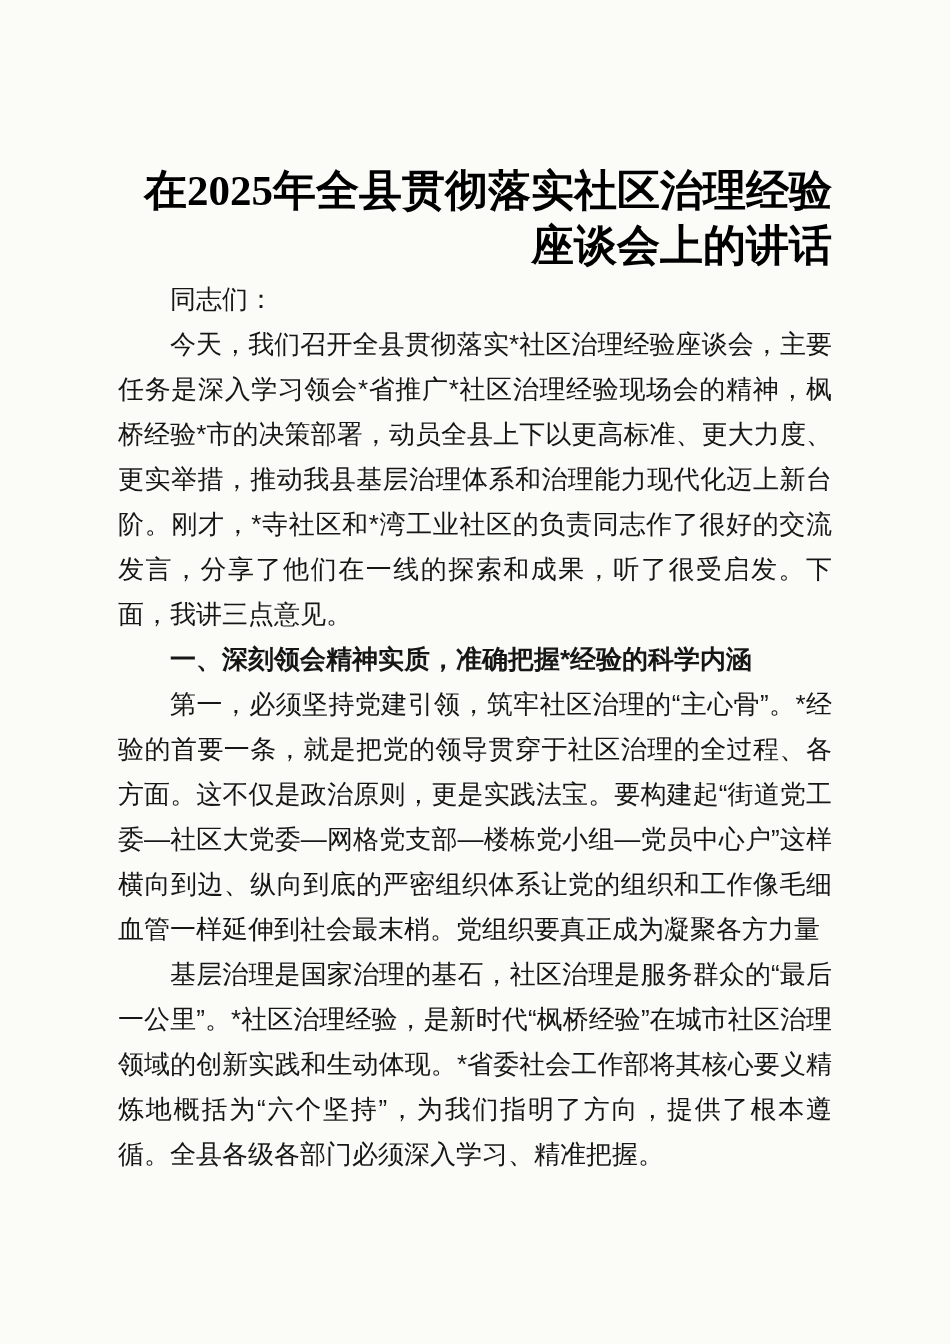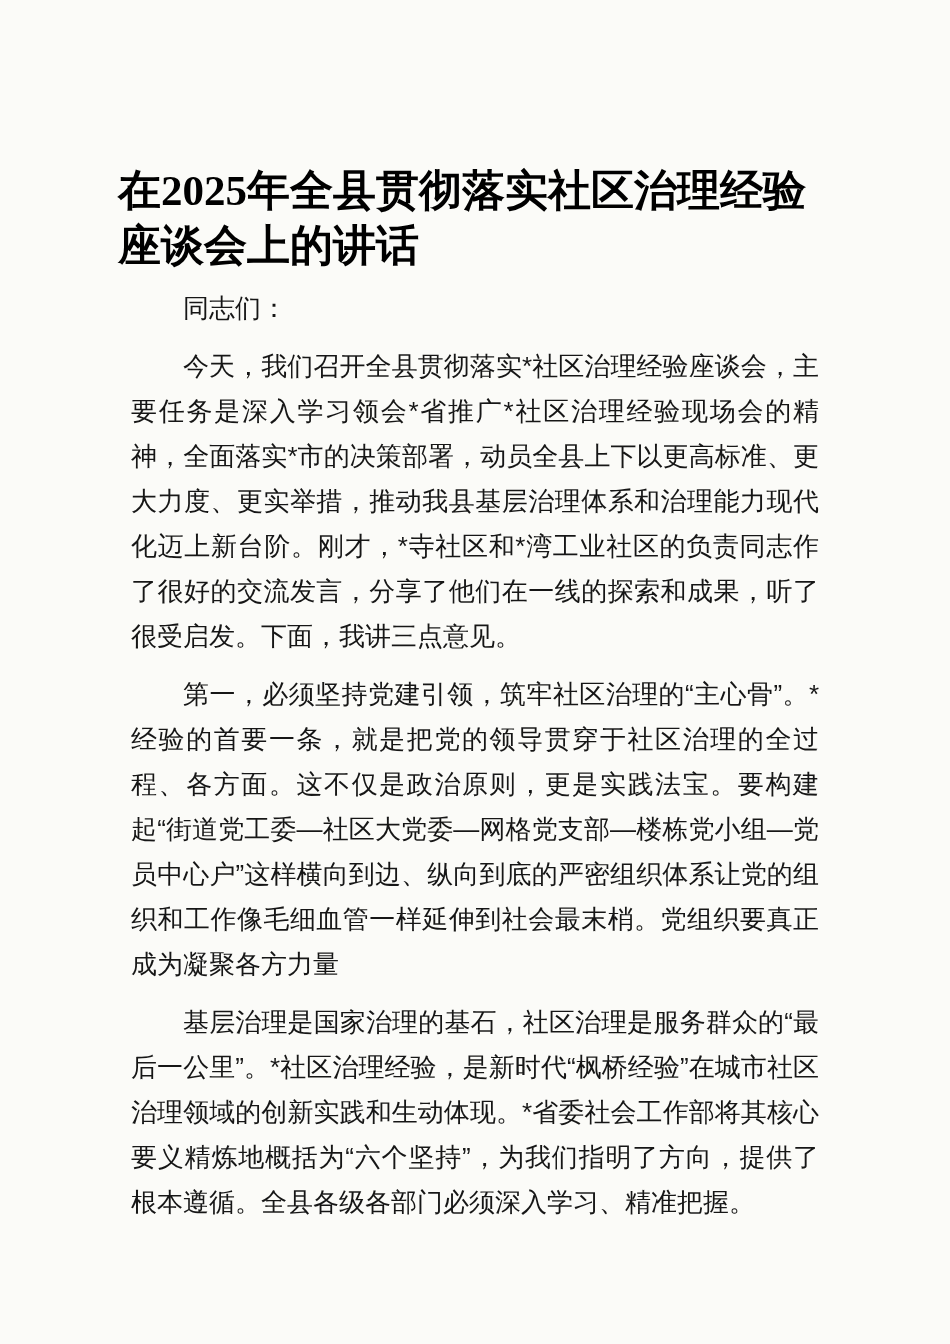--- a/index.html
+++ b/index.html
@@ -17,45 +17,46 @@
     width: 950px;
     height: 1344px;
     padding: 163px 118px 0 118px;
     overflow: hidden;
   }
   .doc-title {
     font-family: "Liberation Serif", "DejaVu Serif", serif;
     font-weight: 700;
     font-size: 43px;
     line-height: 55px;
-    text-align: left;
+    text-align: right;
     color: var(--title-color, #000000);
     margin: 0 0 4px 0;
   }
   .para {
     font-family: "Liberation Sans", "DejaVu Sans", sans-serif;
     font-size: 26px;
     line-height: 45px;
     color: var(--text-color, #161616);
     text-align: justify;
     text-indent: 2em;
-    margin: 13px;
+    margin: 0;
     overflow-wrap: break-word;
   }
   .para.heading {
     font-weight: 700;
   }
 </style>
 </head>
 <body>
 
 <div class="page">
   <h1 class="doc-title">在2025年全县贯彻落实社区治理经验座谈会上的讲话</h1>
 
   <p class="para">同志们：</p>
 
-  <p class="para">今天，我们召开全县贯彻落实*社区治理经验座谈会，主要任务是深入学习领会*省推广*社区治理经验现场会的精神，全面落实*市的决策部署，动员全县上下以更高标准、更大力度、更实举措，推动我县基层治理体系和治理能力现代化迈上新台阶。刚才，*寺社区和*湾工业社区的负责同志作了很好的交流发言，分享了他们在一线的探索和成果，听了很受启发。下面，我讲三点意见。</p>
+  <p class="para">今天，我们召开全县贯彻落实*社区治理经验座谈会，主要任务是深入学习领会*省推广*社区治理经验现场会的精神，枫桥经验*市的决策部署，动员全县上下以更高标准、更大力度、更实举措，推动我县基层治理体系和治理能力现代化迈上新台阶。刚才，*寺社区和*湾工业社区的负责同志作了很好的交流发言，分享了他们在一线的探索和成果，听了很受启发。下面，我讲三点意见。</p>
 
+  <p class="para heading">一、深刻领会精神实质，准确把握*经验的科学内涵</p>
 
   <p class="para">第一，必须坚持党建引领，筑牢社区治理的“主心骨”。*经验的首要一条，就是把党的领导贯穿于社区治理的全过程、各方面。这不仅是政治原则，更是实践法宝。要构建起“街道党工委—社区大党委—网格党支部—楼栋党小组—党员中心户”这样横向到边、纵向到底的严密组织体系让党的组织和工作像毛细血管一样延伸到社会最末梢。党组织要真正成为凝聚各方力量</p>
 
   <p class="para">基层治理是国家治理的基石，社区治理是服务群众的“最后一公里”。*社区治理经验，是新时代“枫桥经验”在城市社区治理领域的创新实践和生动体现。*省委社会工作部将其核心要义精炼地概括为“六个坚持”，为我们指明了方向，提供了根本遵循。全县各级各部门必须深入学习、精准把握。</p>
 </div>
 
 </body></html>

